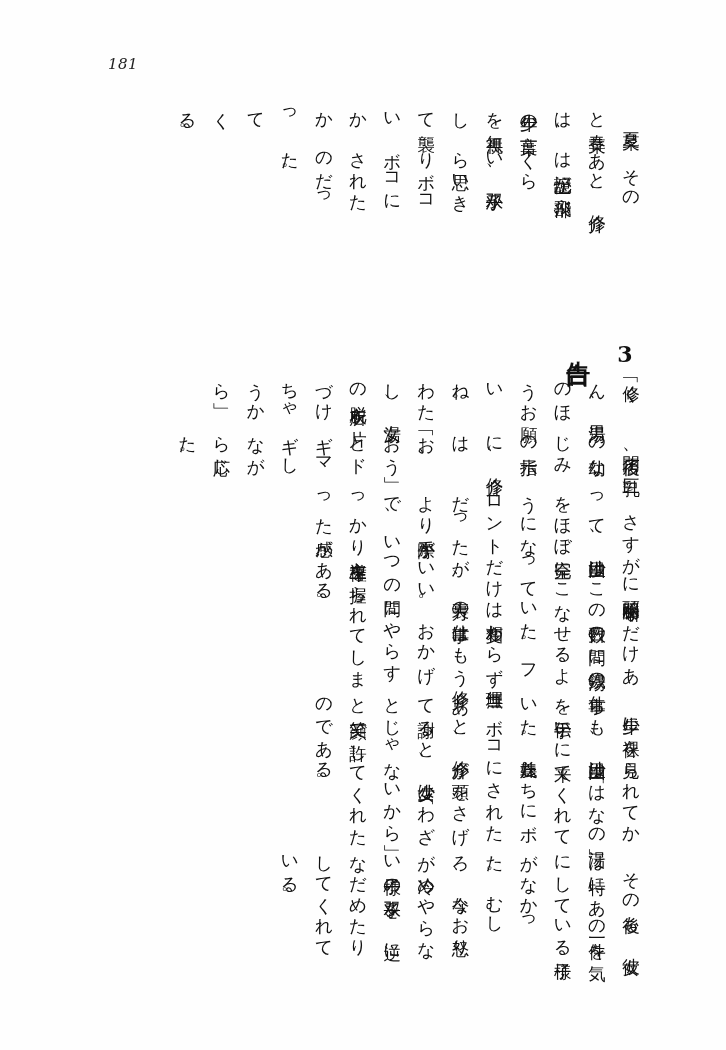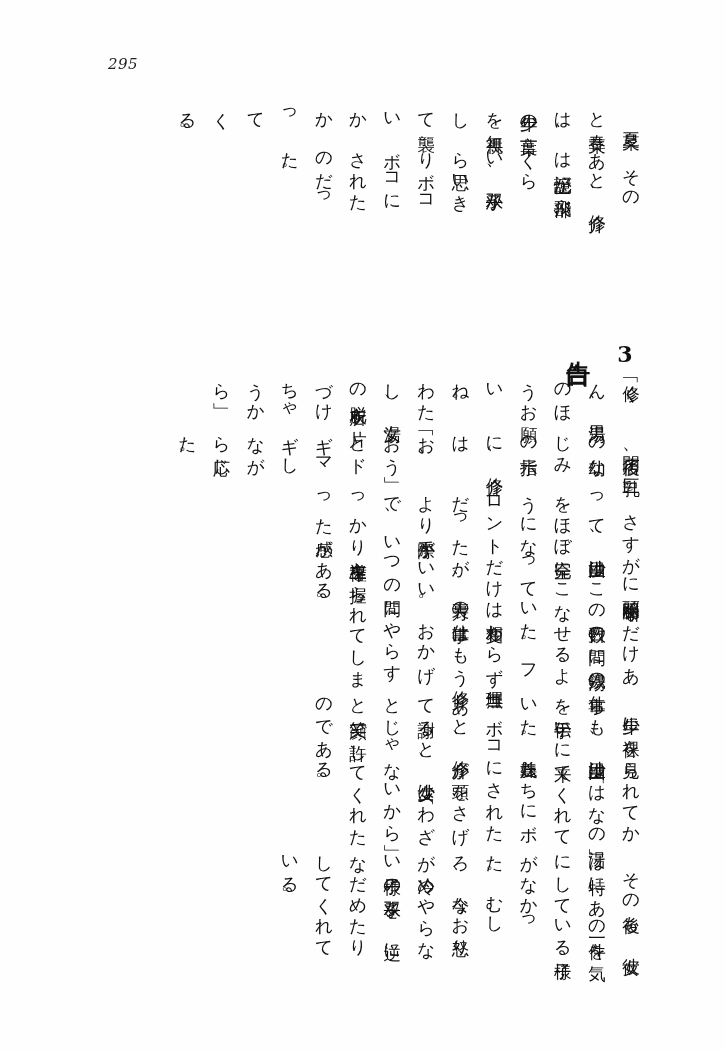--- a/index.html
+++ b/index.html
@@ -82,21 +82,21 @@
     font-size: 22px;
   }
 
   .spacer-col { width: 26px; }
 </style>
 </head>
 <body>
 
 <div class="page">
 
-  <div class="page-number">295</div>
+  <div class="page-number">181</div>
 
   <div class="vtext">
 
     <p>夏菜と春菜は、少年の言葉を無視して襲いかかってくる。</p>
 
     <p>そのあと、修介は記憶が一部飛ぶくらい、双子から思いきりボコボコにされたのだった。</p>
 
     <div class="chapter-head">
       <span class="num">3</span>
       <span>告白</span>

